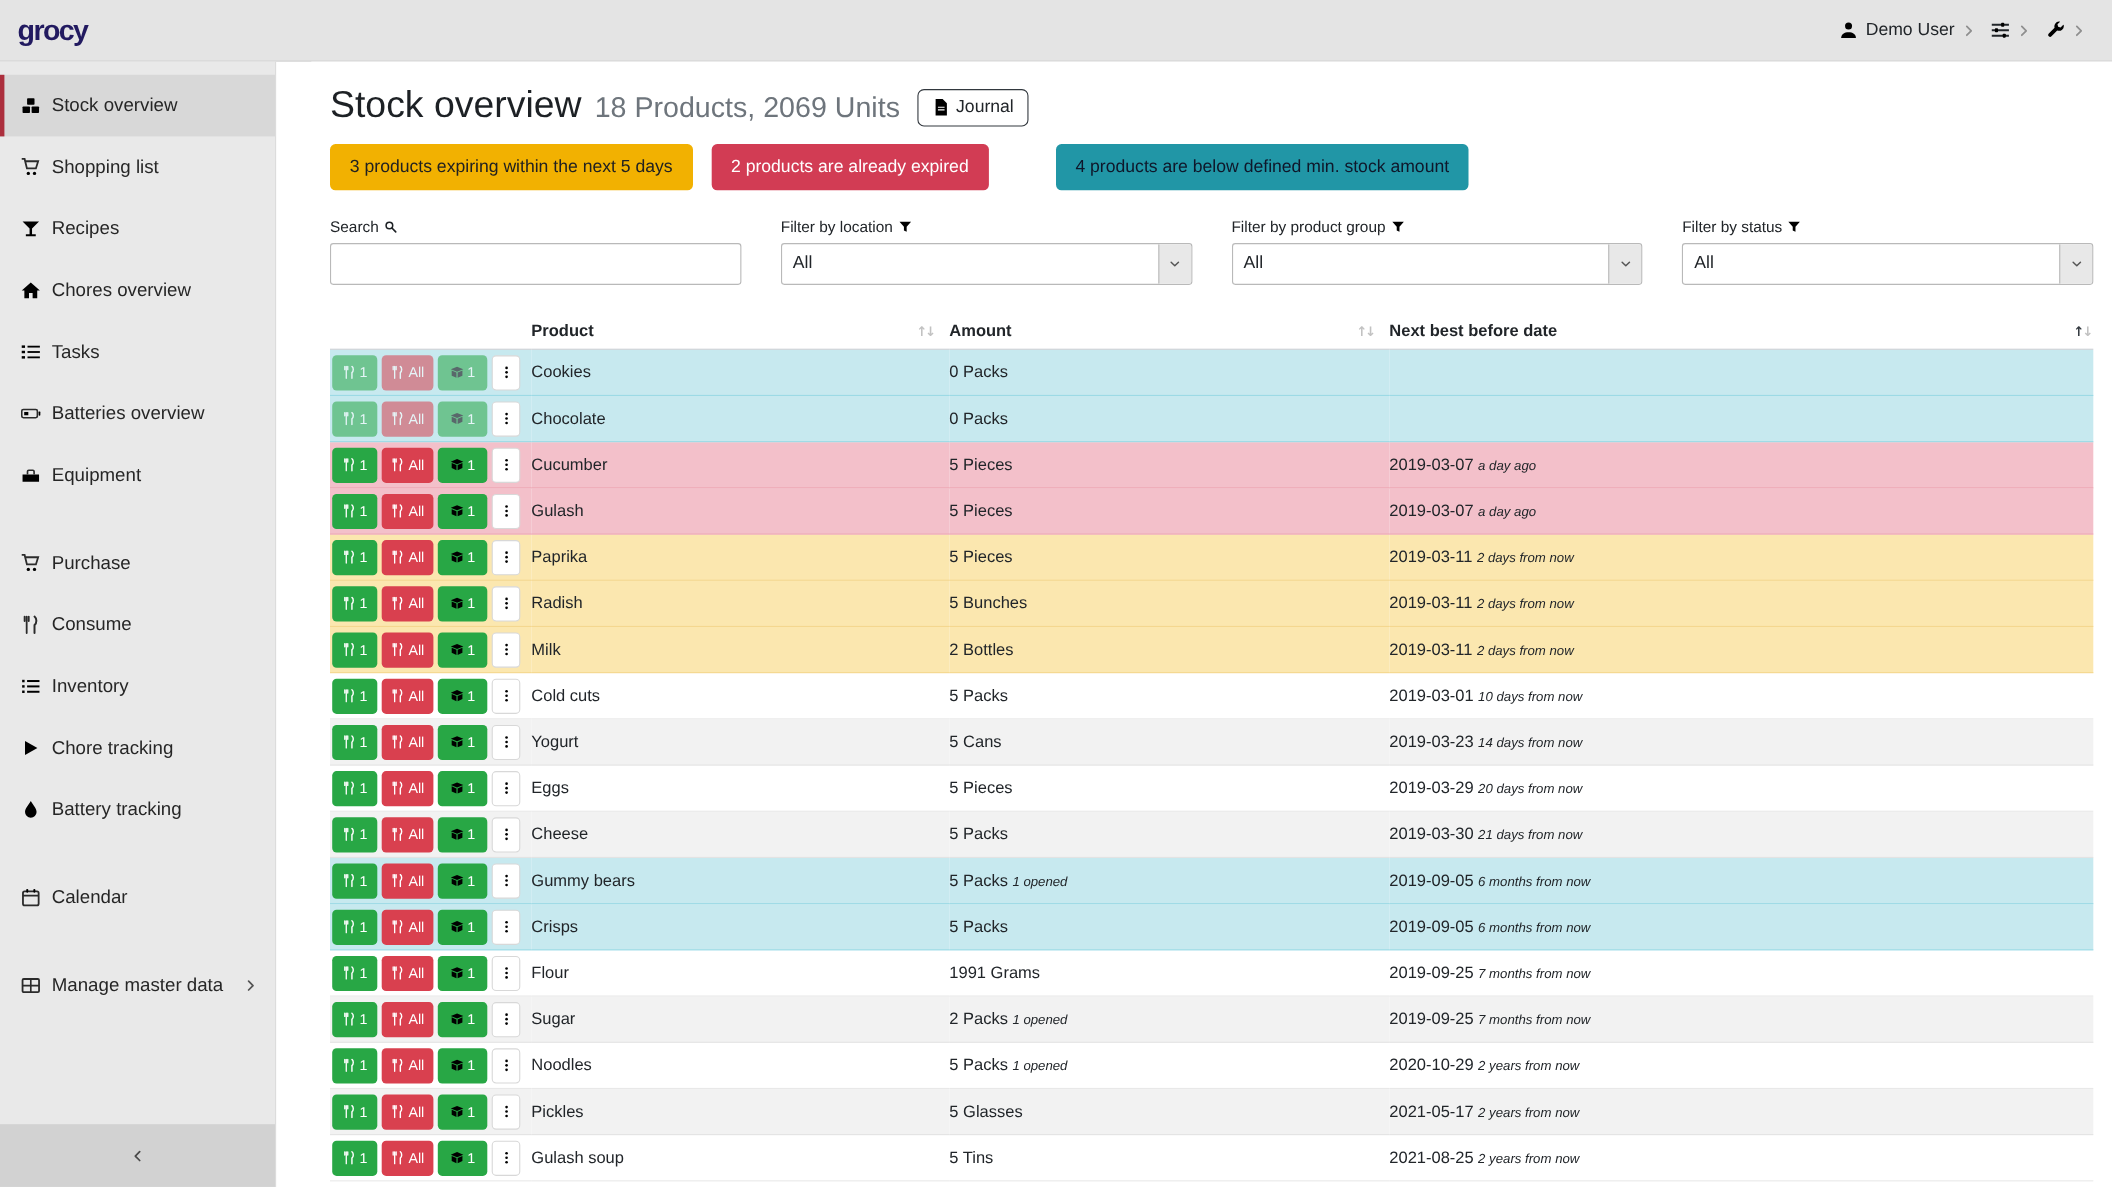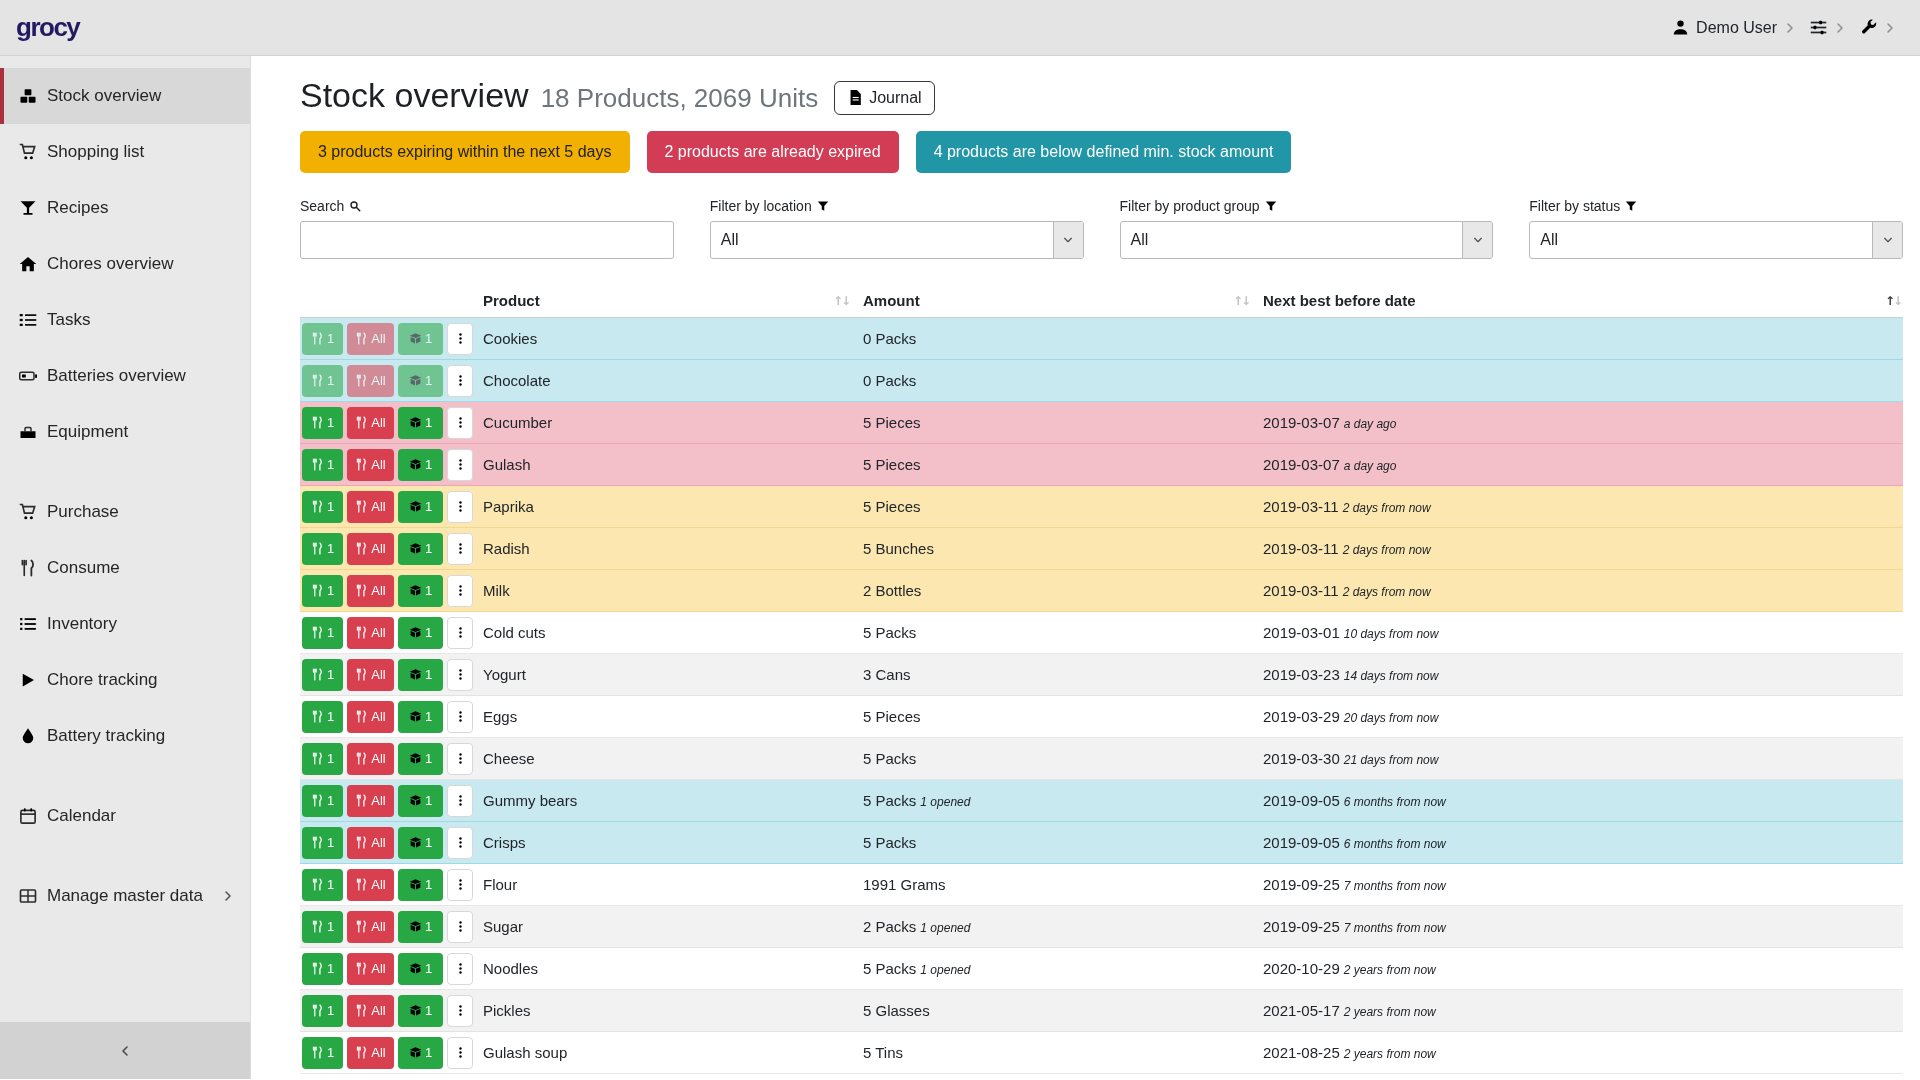--- a/index.html
+++ b/index.html
@@ -40,21 +40,21 @@
   .page-subtitle { font-size:26px; color:#6e757c; margin-left:12px; font-weight:400; }
   .journal-btn { margin-left:16px; align-self:center; display:inline-flex; align-items:center; gap:5px;
     background:#fff; border:1px solid #32383e; border-radius:6px; padding:7px 12px; font-size:16px;
     color:#212529; cursor:pointer; transform:translateY(2px); }
 
   
   .alerts { margin-top:16px; display:flex; gap:17px; }
   .alert { border-radius:5px; padding:12px 18px; font-size:16px; cursor:pointer; }
   .alert.warn { background:var(--warning); color:#212121; }
   .alert.expired { background:var(--danger_badge); color:#fff; }
-  .alert.minstock { background:var(--info); color:#ffffff; }
+  .alert.minstock { background:var(--info); color:#0f172a;margin-left:44px; }
 
   
   .filters { margin-top:25px; display:grid; grid-template-columns:repeat(4,1fr); column-gap:36px; }
   .f-label { font-size:14px; color:#212529; display:flex; align-items:center; gap:5px; }
   .f-label .svg12 { color:#1d2125; }
   .f-input { margin-top:7px; height:38px; width:100%; border:1px solid #b9b9b9; border-radius:3px;
     font-size:16px; padding:0 10px; font-family:inherit; background:#fff; }
   .select { margin-top:7px; height:38px; border:1px solid #b9b9b9; border-radius:3px; background:#fff;
     display:flex; align-items:center; justify-content:space-between; font-size:16px; cursor:pointer; overflow:hidden; }
   .select .val { padding-left:10px; }
@@ -881,21 +881,21 @@
         <button class="btn-dots">
           <span style="display:flex">
                     <svg class="svg-b">
                       <use href="#i-ellipsisv"></use>
                     </svg>
                   </span>
         </button>
       </span>
     </td>
     <td><span>Yogurt</span></td>
-    <td><span>3 Cans</span><span class="note"></span></td>
+    <td><span>5 Cans</span><span class="note"></span></td>
     <td><span>2019-03-23</span><span class="note">14 days from now</span></td>
   </tr>
 
   <tr class="stock-row rc-white">
     <td>
       <span class="acts">
         <button class="btn-act btn-green">
           <span style="display:flex">
                     <svg class="svg-b">
                       <use href="#i-utensils"></use>

